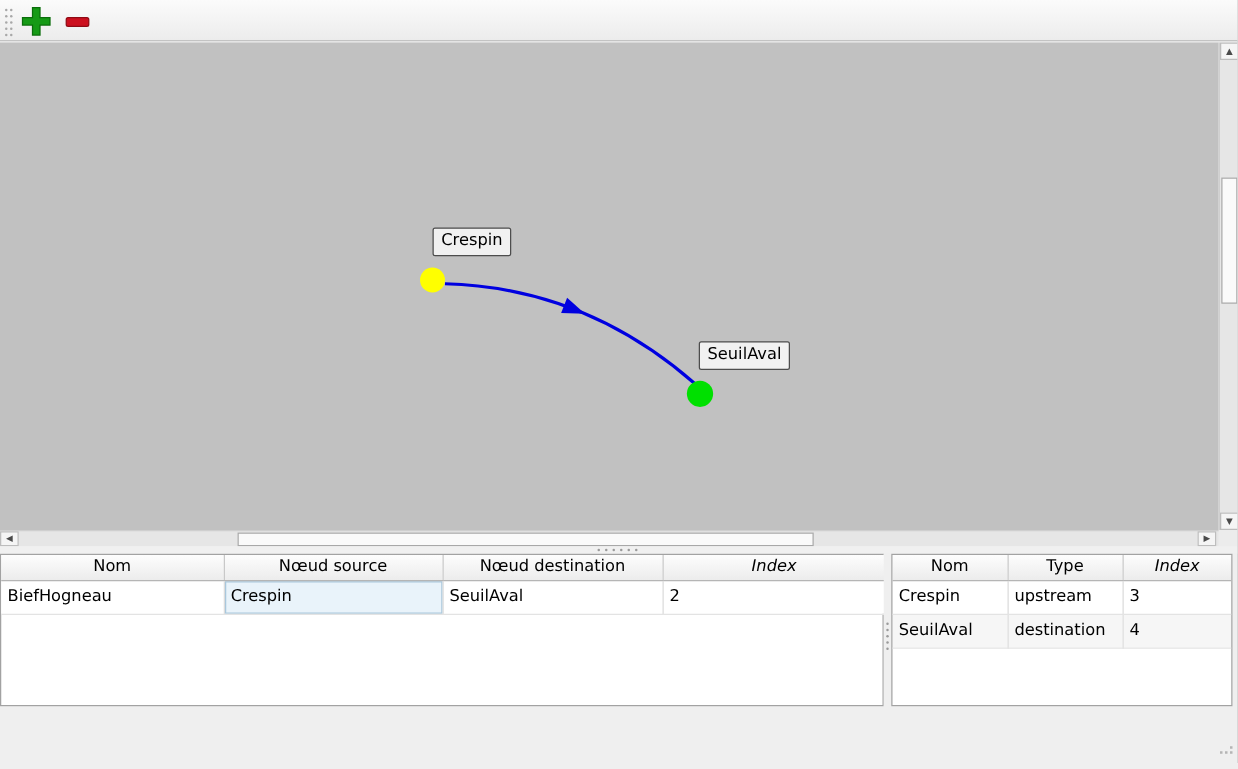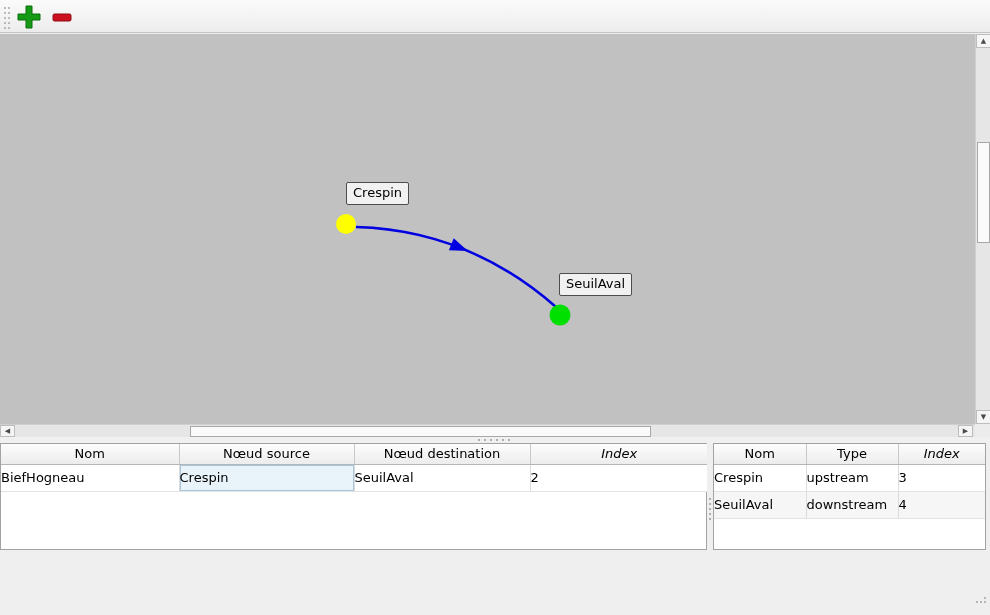--- a/index.html
+++ b/index.html
@@ -91,35 +91,35 @@
     background:#efefef; cursor:col-resize;
   }
   .paned-v .dots {
     position:absolute; left:2px; top:55px; width:2px; height:2px;
     background:#9a9a9a; border-radius:50%;
     box-shadow:0 5px 0 #9a9a9a,0 10px 0 #9a9a9a,0 15px 0 #9a9a9a,0 20px 0 #9a9a9a;
   }
 
   
   .table-box {
-    position:absolute; top:443px; height:107px; background:#fff;
+    position:absolute; top:443px; height:122px; background:#fff;
     border:1px solid #a2a2a2;
   }
   .table-box.left  { left:0;     width:707px; }
   .table-box.right { left:713px; width:273px; }
   table { border-collapse:collapse; table-layout:fixed; width:100%; }
   th {
     height:20px; font-weight:normal; font-size:13px; text-align:center;
     background:linear-gradient(#fdfdfd,#ececec);
     border-right:1px solid #c8c8c8; border-bottom:1px solid #b5b5b5;
     overflow:hidden; white-space:nowrap; cursor:pointer;
   }
   th:last-child { border-right:none;font-style:italic; }
   td {
-    height:27px; font-size:13px; padding:0 0 0 0;
+    height:27px; font-size:13px; padding:0 0 0 5px;
     border-right:1px solid #dcdcdc; border-bottom:1px solid #e3e3e3;
     overflow:hidden; white-space:nowrap; cursor:default; background:#fff;
   }
   td:last-child { border-right:none; }
   tr.alt td { background:#f6f6f6; }
   td.selected {
     background:#e9f3fa;
     box-shadow:inset 0 0 0 1px #a9c7dc;
   }
 
@@ -232,21 +232,21 @@
         </tr>
       </thead>
       <tbody>
         <tr>
           <td>Crespin</td>
           <td>upstream</td>
           <td>3</td>
         </tr>
         <tr class="alt">
           <td>SeuilAval</td>
-          <td>downstream</td>
+          <td>destination</td>
           <td>4</td>
         </tr>
       </tbody>
     </table>
   </div>
 
   <div class="resize-grip"></div>
 
 </div>
 

